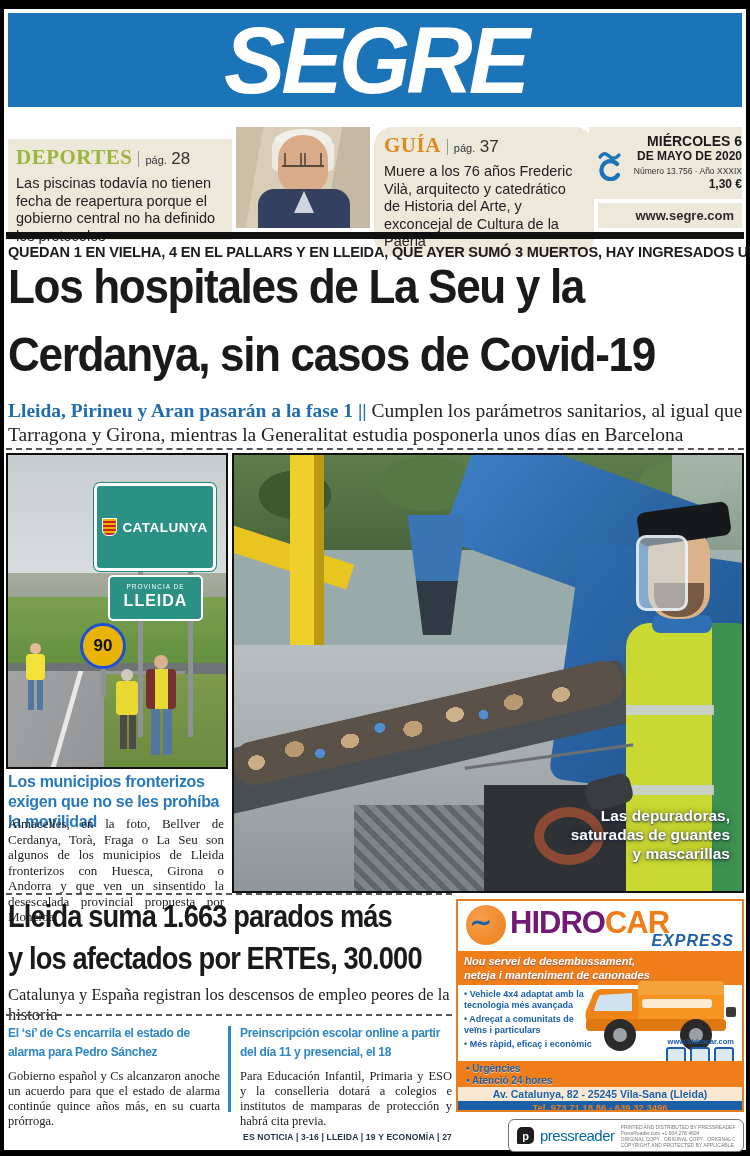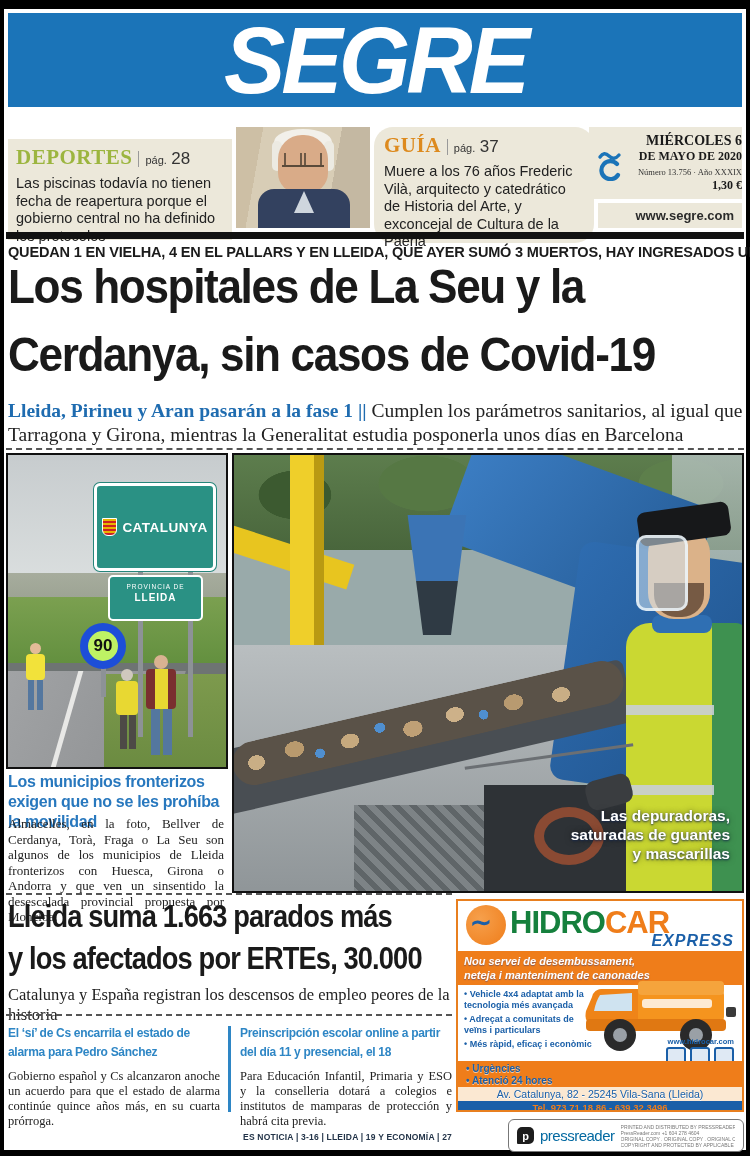--- a/index.html
+++ b/index.html
@@ -12,21 +12,21 @@
   .masthead{left:8px;top:13px;width:734px;height:94px;background:#1b74b8;display:flex;align-items:center;justify-content:center;}
   .masthead .logo{color:#fff;font-size:92px;font-weight:900;font-style:italic;letter-spacing:-4px;line-height:1;transform:scaleY(1.02);}
 
   
   .box{background:#ece8da;}
   .teaser-sec{font-family:"Liberation Serif",serif;font-size:21px;font-weight:700;letter-spacing:.5px;}
   .pagref{font-size:11px;color:#333;font-weight:400;}
   .teaser-txt{font-size:14.5px;line-height:17.5px;color:#222;margin-top:5px;font-weight:500;}
   .sep-bar{display:inline-block;width:1px;height:16px;background:#999;margin:0 6px;vertical-align:-3px;}
 
-  .datebox{right:8px;top:127px;width:153px;height:72px;text-align:right;padding:6px 0;box-sizing:border-box;font-family:Liberation Serif, serif;}
+  .datebox{right:8px;top:127px;width:153px;height:72px;text-align:right;padding:6px 0;box-sizing:border-box;}
   .d1{font-size:14px;font-weight:800;color:#1a1a1a;}
   .d2{font-size:12px;font-weight:600;color:#1a1a1a;}
   .d3{font-size:8.5px;color:#333;margin-top:3px;}
   .d4{font-size:12px;font-weight:700;color:#1a1a1a;margin-top:1px;}
   .webbox{right:8px;top:203px;width:144px;height:25px;text-align:right;line-height:25px;padding-right:8px;box-sizing:border-box;
           font-size:13px;font-weight:800;color:#2b2b2b;}
   .tilde-ic{position:absolute;left:8px;top:24px;}
 
   
   .portrait{left:236px;top:127px;width:134px;height:101px;background:linear-gradient(100deg,#cdbfa5 0 18%,#d8cdb6 18% 70%,#c4b8a2 70%);overflow:hidden;}
@@ -60,23 +60,23 @@
   .lp-field{position:absolute;left:0;top:142px;width:100%;height:78px;background:linear-gradient(#7ba050,#5f8d3c);}
   .lp-rail{position:absolute;left:0;top:208px;width:100%;height:11px;background:#6e7473;}
   .lp-road{position:absolute;left:-40px;top:216px;width:200px;height:110px;background:linear-gradient(100deg,#a3a5a7,#8f9193);transform:skewX(-18deg);}
   .lp-shoulder{position:absolute;left:56px;top:216px;width:5px;height:100px;background:#e8e8e6;transform:skewX(-16deg);}
   .lp-grassfg{position:absolute;left:96px;top:219px;width:130px;height:100px;background:linear-gradient(#7d9a4d,#6a8a40);}
   .sign1{position:absolute;left:86px;top:28px;width:122px;height:88px;background:#2a9184;border:3px solid #fff;border-radius:6px;box-shadow:0 0 0 1px #26857a;box-sizing:border-box;display:flex;align-items:center;justify-content:center;gap:5px;}
   .senyera{width:13px;height:16px;border-radius:0 0 6px 6px;background:repeating-linear-gradient(#e8b400 0 2px,#cc2222 2px 4px);border:1px solid #fff;}
   .sign1 .t{color:#fff;font-weight:700;font-size:13.5px;letter-spacing:.5px;}
   .sign2{position:absolute;left:100px;top:120px;width:95px;height:46px;background:#2a9184;border:2px solid #fff;border-radius:5px;box-sizing:border-box;text-align:center;color:#fff;padding-top:6px;}
   .sign2 .s1{font-size:6.5px;letter-spacing:1px;}
-  .sign2 .s2{font-size:10px;font-weight:700;letter-spacing:1px;margin-top:2px;}
+  .sign2 .s2{font-size:16px;font-weight:700;letter-spacing:1px;margin-top:2px;}
   .post{position:absolute;width:5px;background:#8d9296;}
-  .sp90{position:absolute;left:72px;top:168px;width:46px;height:46px;border-radius:50%;background:#bef264;border:8px solid #1d4ed8;box-sizing:border-box;display:flex;align-items:center;justify-content:center;font-weight:800;font-size:17px;color:#111;}
+  .sp90{position:absolute;left:72px;top:168px;width:46px;height:46px;border-radius:50%;background:#eab308;border:3px solid #1d4ed8;box-sizing:border-box;display:flex;align-items:center;justify-content:center;font-weight:800;font-size:17px;color:#111;}
   .figure{position:absolute;}
   .fig-head{position:absolute;border-radius:50%;background:#e3bb97;}
   .fig-vest{position:absolute;background:#f2e23a;border-radius:4px;}
   .fig-legs{position:absolute;background:#54779f;}
 
   
   .mp-trees{position:absolute;left:0;top:0;width:100%;height:95px;background:
       radial-gradient(60px 40px at 12% 42%,#3c5a30 0 60%,transparent 61%),
       radial-gradient(80px 46px at 38% 30%,#567844 0 60%,transparent 61%),
       radial-gradient(90px 50px at 66% 45%,#47663a 0 60%,transparent 61%),
@@ -134,32 +134,32 @@
   .brief-div{left:228px;top:1026px;width:3px;height:86px;background:#2e86c5;}
   .brief-right{left:240px;top:1024px;width:212px;}
   .idxline{font-size:8.5px;font-weight:800;color:#223348;text-align:right;margin-top:3px;letter-spacing:.2px;}
 
   
   .ad{left:456px;top:899px;width:288px;height:213px;border:2px solid #e87f1f;box-sizing:border-box;background:#fff;overflow:hidden;}
   .ad-logorow{position:absolute;left:0;top:0;width:100%;height:50px;background:#fff;}
   .ad-circle{position:absolute;left:8px;top:4px;width:40px;height:40px;border-radius:50%;background:radial-gradient(circle at 35% 35%,#f6a04c,#ef7d1a);}
   .ad-wave{position:absolute;left:12px;top:16px;width:32px;height:14px;color:#1a5fa8;font-weight:900;font-size:26px;line-height:10px;}
   .ad-brand{position:absolute;left:52px;top:4px;font-size:31px;font-weight:900;letter-spacing:-1px;}
-  .ad-brand .b1{color:#15803d;}
+  .ad-brand .b1{color:#701a75;}
   .ad-brand .b2{color:#ef7d1a;}
   .ad-express{position:absolute;right:8px;top:31px;color:#1a5fa8;font-weight:900;font-style:italic;font-size:16px;letter-spacing:1px;
       text-shadow:-1px -1px 0 #fff,1px -1px 0 #fff,-1px 1px 0 #fff,1px 1px 0 #fff;}
   .ad-tag{position:absolute;left:0;top:50px;width:100%;height:34px;background:#ef7d1a;color:#fff;font-weight:800;font-style:italic;font-size:11px;line-height:14px;padding:3px 0 0 6px;box-sizing:border-box;text-shadow:0 1px 1px rgba(40,60,150,.5);}
   .ad-bullets{position:absolute;left:6px;top:88px;width:132px;color:#1a5fa8;font-weight:800;font-size:9px;line-height:11px;}
   .ad-bullets div{margin-bottom:3px;}
   .ad-web{position:absolute;right:8px;top:136px;color:#1a5fa8;font-weight:800;font-size:7.5px;}
   .ad-badges{position:absolute;right:8px;top:146px;display:flex;gap:4px;}
   .ad-badge{width:20px;height:28px;background:linear-gradient(#dfe9f4 0 60%,#1a5fa8 60%);border:2px solid #1a5fa8;border-radius:3px;box-sizing:border-box;}
   .ad-serv{position:absolute;left:0;top:160px;width:100%;height:26px;background:#ef7d1a;color:#1a5fa8;font-weight:900;font-size:10px;line-height:12px;padding:2px 0 0 8px;box-sizing:border-box;text-shadow:0 1px 0 rgba(255,255,255,.6);}
-  .ad-addr{position:absolute;left:0;top:186px;width:100%;height:14px;background:#fbe8d2;color:#1a5fa8;font-weight:400;font-size:10.5px;text-align:center;line-height:14px;text-shadow:0 1px 0 #fff;}
+  .ad-addr{position:absolute;left:0;top:186px;width:100%;height:14px;background:#fbe8d2;color:#1a5fa8;font-weight:700;font-size:10.5px;text-align:center;line-height:14px;text-shadow:0 1px 0 #fff;}
   .ad-phone{position:absolute;left:0;top:200px;width:100%;height:13px;background:#1a5fa8;color:#ef7d1a;font-weight:900;font-size:9.5px;text-align:center;line-height:13px;}
   .ad-truck{position:absolute;right:-4px;top:58px;width:168px;height:104px;}
 
   
   .pr-box{left:508px;top:1119px;width:236px;height:33px;background:#fff;border:1px solid #777;border-radius:6px;display:flex;align-items:center;padding:0 8px;gap:6px;box-sizing:border-box;}
   .pr-bubble{width:17px;height:17px;background:#1d1d1d;border-radius:5px 5px 5px 1px;color:#fff;font-weight:800;font-size:11px;display:flex;align-items:center;justify-content:center;flex:0 0 auto;}
   .pr-word{font-size:15px;font-weight:400;color:#0369a1;letter-spacing:-.5px;flex:0 0 auto;}
   .pr-small{font-size:5px;line-height:6px;color:#777;flex:1;overflow:hidden;white-space:nowrap;}
 </style>
 </head>
@@ -183,21 +183,21 @@
  <div class="abs portrait">
    <div class="p-hair"></div>
    <div class="p-hair2"></div>
    <div class="p-hair3"></div>
    <div class="p-head"></div>
    <div class="p-glass"></div>
    <div class="p-body"></div>
    <div class="p-shirt"></div>
  </div>
 
- <div class="abs box" style="left:374px;top:127px;width:220px;height:116px;padding:6px 10px;box-sizing:border-box;border-radius:19px;">
+ <div class="abs box" style="left:374px;top:127px;width:220px;height:129px;padding:6px 10px;box-sizing:border-box;border-radius:19px;">
    <div>
      <span class="teaser-sec" style="color:#dd8a1e">GUÍA</span><span class="sep-bar"></span><span class="pagref">pág.</span>
      <b class="pagref" style="font-size:17px">37</b>
    </div>
    <div class="teaser-txt">Muere a los 76 años Frederic Vilà, arquitecto y catedrático de Historia del Arte, y exconcejal de Cultura de la Paeria</div>
  </div>
 
  <div class="abs box datebox">
    <svg class="tilde-ic" width="26" height="30" viewBox="0 0 26 30">
      <path d="M3 6 q4 -6 9 -1 q5 5 10 -1" fill="none" stroke="#1b74b8" stroke-width="3.4" stroke-linecap="round"></path>

